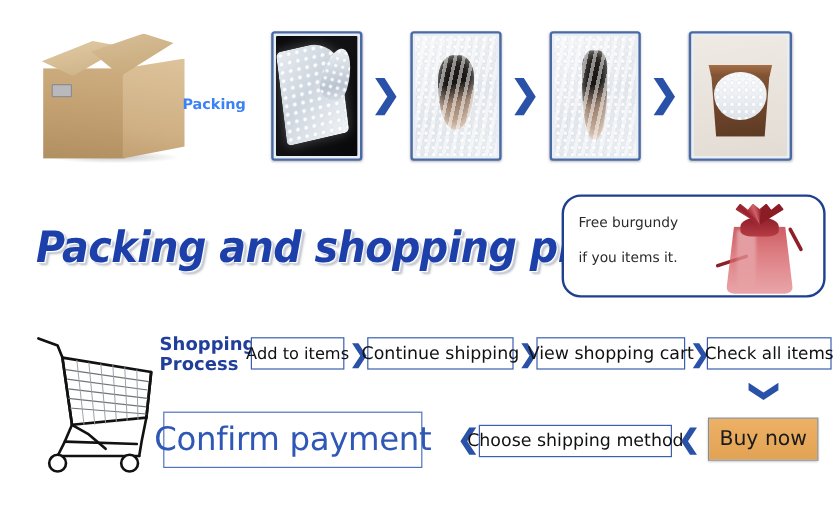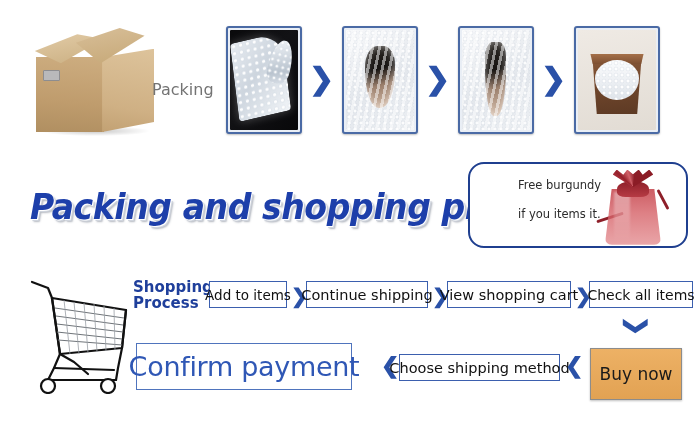--- a/index.html
+++ b/index.html
@@ -122,21 +122,21 @@
   #callout{
     position:absolute;
     border:2px solid #1f3f8f;
     border-radius:16px;
     background:#fff;
     box-sizing:border-box;
   }
   #callout-text{
     position:absolute;left:12px;top:14px;width:108px;
     font-family:"DejaVu Sans", sans-serif;
-    font-size:11.5px;line-height:14.5px;color:#2b2b2b;margin-left:36px;
+    font-size:11.5px;line-height:14.5px;color:#2b2b2b;
   }
   .pouch{position:absolute;}
   .pouch-body{
     position:absolute;left:14%;top:26%;width:72%;height:70%;
     background:linear-gradient(180deg,rgba(196,66,74,.86) 0%,rgba(213,96,102,.80) 42%,rgba(226,134,138,.74) 100%);
     clip-path:polygon(12% 0,88% 0,100% 100%,0 100%);
     border-radius:3px 3px 7px 7px;
   }
   .pouch-sheen{position:absolute;left:26%;top:30%;width:20%;height:62%;
     background:linear-gradient(180deg,rgba(255,255,255,.40),rgba(255,255,255,0));
@@ -185,23 +185,23 @@
     position:absolute;
     font-family:"DejaVu Sans", sans-serif;
     font-weight:bold;
     color:#1f3f9b;
     line-height:16px;
     font-size:15px;
   }
   #packing-label{
     position:absolute;
     font-family:"DejaVu Sans", sans-serif;
-    font-weight:normal;
-    color:#737373;
-    font-size:16px;
+    font-weight:bold;
+    color:#3b82f6;
+    font-size:12px;
   }
 </style>
 </head>
 <body>
 
 <div id="root">
 
   <div class="cbox" style="left:36px;top:28px;width:118px;height:104px;">
     <div class="cb-shadow"></div>
     <div class="cb-front"></div>
@@ -317,15 +317,15 @@
   <span class="chev" style="left:627px;top:314px;font-size:24px;transform:rotate(90deg);transform-origin:center;">❯</span>
 
   <div class="pbox" id="box-confirm" style="left:136px;top:343px;width:216px;height:47px;">Confirm payment</div>
 
   <span class="chev" style="left:381px;top:355px;font-size:22px;">❮</span>
 
   <div class="pbox" style="left:399px;top:354px;width:161px;height:27px;font-size:14.5px;">Choose shipping method</div>
 
   <span class="chev" style="left:565px;top:355px;font-size:22px;">❮</span>
 
-  <div class="pbox" id="box-buynow" style="left:590px;top:348px;width:92px;height:52px;">Buy now</div>
+  <div class="pbox" id="box-buynow" style="left:590px;top:348px;width:92px;height:36px;">Buy now</div>
 
 </div>
 
 </body></html>

